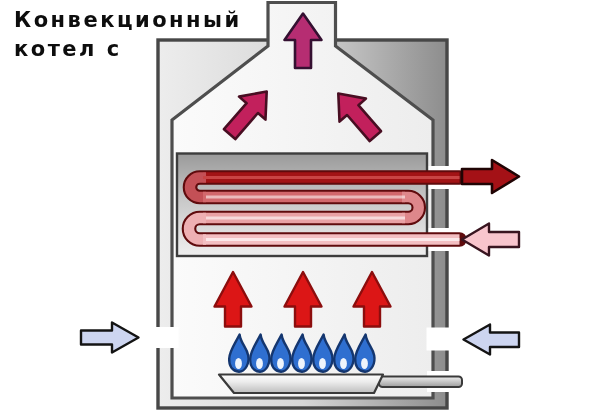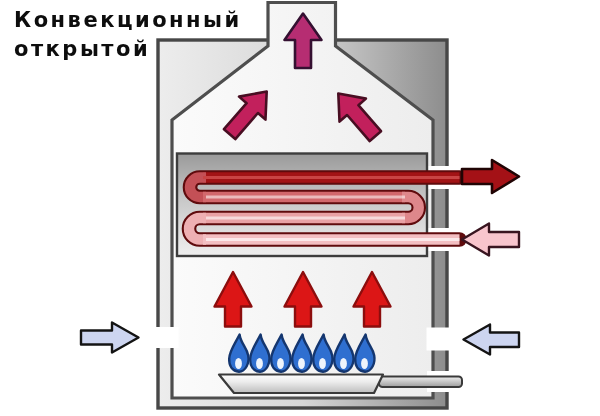--- a/index.html
+++ b/index.html
@@ -101,16 +101,16 @@
   <polygon points="462,169 492,169 492,160 519,176.5 492,193 492,184 462,184" stroke="#200404" stroke-width="2.6" stroke-linejoin="round" fill="#a41116"></polygon>
 
   <polygon points="519,232 489,232 489,223.5 462,239.5 489,255.5 489,247 519,247" stroke="#391520" stroke-width="2.4" stroke-linejoin="round" fill="#f8c5cd"></polygon>
 
   <polygon points="81,330.5 112,330.5 112,322.5 138.5,337.5 112,352.5 112,344.5 81,344.5" stroke="#141414" stroke-width="2.4" stroke-linejoin="round" fill="#cdd5f0"></polygon>
   <polygon points="519,332.5 490,332.5 490,324.5 463.5,339.5 490,354.5 490,347 519,347" stroke="#141414" stroke-width="2.4" stroke-linejoin="round" fill="#cdd5f0"></polygon>
 </svg>
 
   <div class="diagram-title">
     <span>Конвекционный</span>
-    <span>открытой</span>
+    <span>котел с</span>
   </div>
 
 </div>
 
 </body></html>

